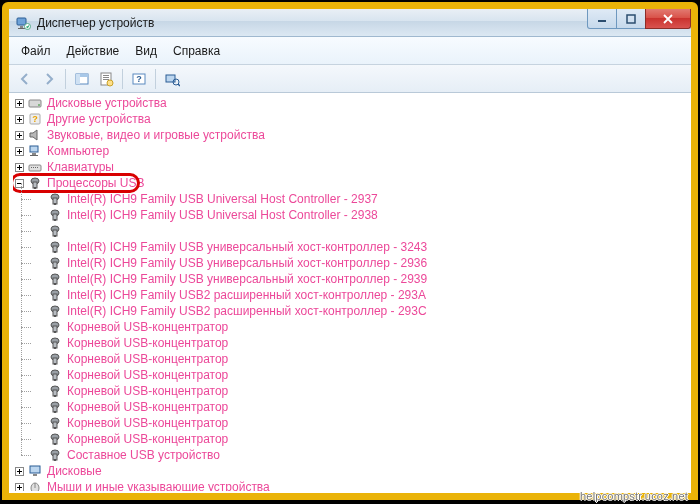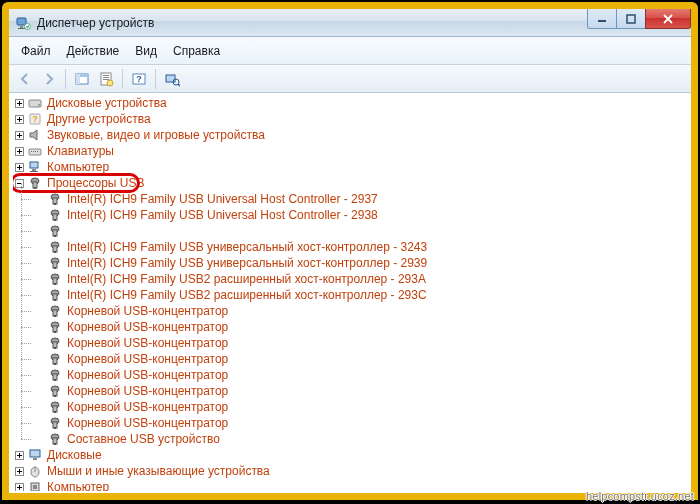--- a/index.html
+++ b/index.html
@@ -142,21 +142,21 @@
   }
   .expander svg { display:block; }
   .node-icon {
     width: 16px; height: 16px;
     margin-right: 4px;
     display: inline-flex;
     align-items: center; justify-content: center;
     flex-shrink: 0;
   }
   .node-label {
-    color: #c2410c;
+    color: #ec4899;
     font-size: 12px;
   }
   
   ul.tree ul li.node::before {
     content: "";
     position: absolute;
     left: -12px;
     top: 8px;
     width: 10px;
     border-top: 1px dotted #a0a0a0;
@@ -175,21 +175,21 @@
     position: absolute;
     left: -3px; top: -2px;
     width: 130px; height: 20px;
     border: 3px solid #d80000;
     border-radius: 10px;
     pointer-events: none;
   }
   
   .watermark {
     position: absolute;
-    right: 6px; bottom: 2px;
+    right: 12px; bottom: 2px;
     font-size: 11px;
     color: #777;
     text-shadow: 0 1px 0 #fff, 1px 0 0 #fff, -1px 0 0 #fff, 0 -1px 0 #fff;
     font-family: Tahoma, sans-serif;
     letter-spacing: .2px;
   }
 </style>
 </head>
 <body>
 
@@ -337,50 +337,50 @@
             <div class="row">
               <span class="expander">
                 <svg width="9" height="9">
                   <rect x="0.5" y="0.5" width="8" height="8" fill="#fff" stroke="#888"></rect>
                   <line x1="2" y1="4.5" x2="7" y2="4.5" stroke="#000"></line>
                   <line x1="4.5" y1="2" x2="4.5" y2="7" stroke="#000"></line>
                 </svg>
               </span>
               <span class="node-icon">
                 <svg width="16" height="16">
+                  <rect x="3" y="3" width="8" height="6" fill="#bcd6ef" stroke="#2b5d94"></rect>
+                  <rect x="5" y="10" width="4" height="2" fill="#888"></rect>
+                  <rect x="3" y="12" width="8" height="1" fill="#666"></rect>
+                </svg>
+              </span>
+              <span class="node-label">Компьютер</span>
+            </div>
+          </li>
+          <li class="node">
+            <div class="row">
+              <span class="expander">
+                <svg width="9" height="9">
+                  <rect x="0.5" y="0.5" width="8" height="8" fill="#fff" stroke="#888"></rect>
+                  <line x1="2" y1="4.5" x2="7" y2="4.5" stroke="#000"></line>
+                  <line x1="4.5" y1="2" x2="4.5" y2="7" stroke="#000"></line>
+                </svg>
+              </span>
+              <span class="node-icon">
+                <svg width="16" height="16">
                   <rect x="2" y="6" width="12" height="6" rx="1" fill="#e0e0e0" stroke="#888"></rect>
                   <rect x="4" y="8" width="1" height="1" fill="#666"></rect>
                   <rect x="6" y="8" width="1" height="1" fill="#666"></rect>
                   <rect x="8" y="8" width="1" height="1" fill="#666"></rect>
                   <rect x="10" y="8" width="1" height="1" fill="#666"></rect>
                 </svg>
               </span>
               <span class="node-label">Клавиатуры</span>
             </div>
           </li>
           <li class="node">
-            <div class="row">
-              <span class="expander">
-                <svg width="9" height="9">
-                  <rect x="0.5" y="0.5" width="8" height="8" fill="#fff" stroke="#888"></rect>
-                  <line x1="2" y1="4.5" x2="7" y2="4.5" stroke="#000"></line>
-                  <line x1="4.5" y1="2" x2="4.5" y2="7" stroke="#000"></line>
-                </svg>
-              </span>
-              <span class="node-icon">
-                <svg width="16" height="16">
-                  <rect x="3" y="3" width="8" height="6" fill="#bcd6ef" stroke="#2b5d94"></rect>
-                  <rect x="5" y="10" width="4" height="2" fill="#888"></rect>
-                  <rect x="3" y="12" width="8" height="1" fill="#666"></rect>
-                </svg>
-              </span>
-              <span class="node-label">Компьютер</span>
-            </div>
-          </li>
-          <li class="node">
             <div class="row" style="position: relative;">
               <span class="expander">
                 <svg width="9" height="9">
                   <rect x="0.5" y="0.5" width="8" height="8" fill="#fff" stroke="#888"></rect>
                   <line x1="2" y1="4.5" x2="7" y2="4.5" stroke="#000"></line>
                 </svg>
               </span>
               <span class="node-icon">
                 <svg width="16" height="16">
                   <ellipse cx="8" cy="6" rx="4" ry="3" fill="#9aa0a6" stroke="#555"></ellipse>
@@ -446,20 +446,33 @@
               <li class="node">
                 <div class="row">
                   <span class="expander"></span>
                   <span class="node-icon">
                     <svg width="16" height="16">
                       <ellipse cx="8" cy="6" rx="4" ry="3" fill="#9aa0a6" stroke="#555"></ellipse>
                       <rect x="6" y="7" width="4" height="6" fill="#b8bdc2" stroke="#555"></rect>
                       <rect x="7" y="12" width="2" height="2" fill="#555"></rect>
                     </svg>
                   </span>
+                  <span class="node-label">Intel(R) ICH9 Family USB универсальный хост-контроллер  - 2936</span>
+                </div>
+              </li>
+              <li class="node">
+                <div class="row">
+                  <span class="expander"></span>
+                  <span class="node-icon">
+                    <svg width="16" height="16">
+                      <ellipse cx="8" cy="6" rx="4" ry="3" fill="#9aa0a6" stroke="#555"></ellipse>
+                      <rect x="6" y="7" width="4" height="6" fill="#b8bdc2" stroke="#555"></rect>
+                      <rect x="7" y="12" width="2" height="2" fill="#555"></rect>
+                    </svg>
+                  </span>
                   <span class="node-label">Intel(R) ICH9 Family USB универсальный хост-контроллер  - 2939</span>
                 </div>
               </li>
               <li class="node">
                 <div class="row">
                   <span class="expander"></span>
                   <span class="node-icon">
                     <svg width="16" height="16">
                       <ellipse cx="8" cy="6" rx="4" ry="3" fill="#9aa0a6" stroke="#555"></ellipse>
                       <rect x="6" y="7" width="4" height="6" fill="#b8bdc2" stroke="#555"></rect>

